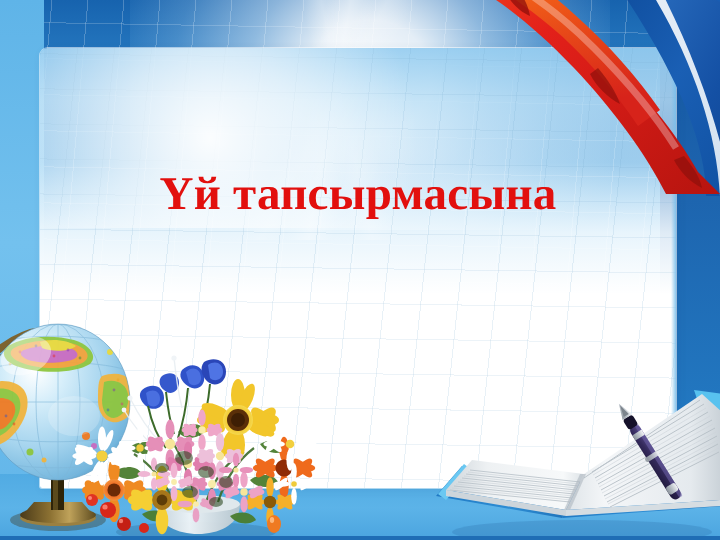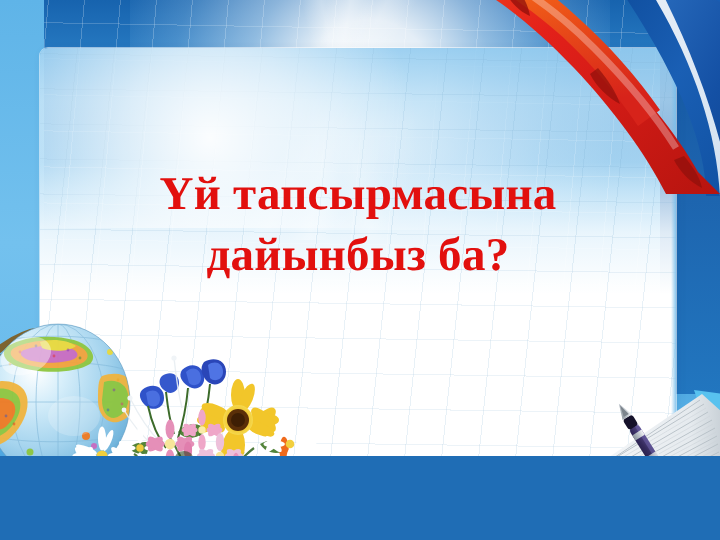--- a/index.html
+++ b/index.html
@@ -5,21 +5,21 @@
   * { margin:0; padding:0; box-sizing:border-box; }
   html,body { width:720px; height:540px; overflow:hidden; }
   body {
     font-family:"Liberation Serif", serif;
     background:#1F6DB5;
   }
 
   #slide {
     position:relative;
     width:720px;
-    height:456px;
+    height:536px;
     overflow:hidden;
     background:#0f172a;
   }
 
   
   .bg-base {
     position:absolute; inset:0;
     background:
       linear-gradient(to bottom, #1763ae 0%, #2f86cc 18%, #63b6e8 42%, #7fc6ef 70%, #4fa7e0 100%);
   }
@@ -141,21 +141,20 @@
   <div class="sun-rays"></div>
 
   <div class="panel">
     <div class="panel-grid"></div>
     <div class="panel-topglow"></div>
     <div class="panel-edge"></div>
   </div>
 
   <div class="title">
     <span>Үй тапсырмасына</span>
-    <span class="l2">дайынбыз ба?</span>
   </div>
 
   <div class="ribbon">
     <svg viewBox="0 0 260 210" width="260" height="210">
       <defs>
         <linearGradient id="rbBlue" x1="0" y1="0" x2="1" y2="1">
           <stop offset="0" stop-color="#0a4694"></stop>
             <stop offset=".5" stop-color="#1a5fb4"></stop>
             <stop offset="1" stop-color="#0d4d9d"></stop>
         </linearGradient>

